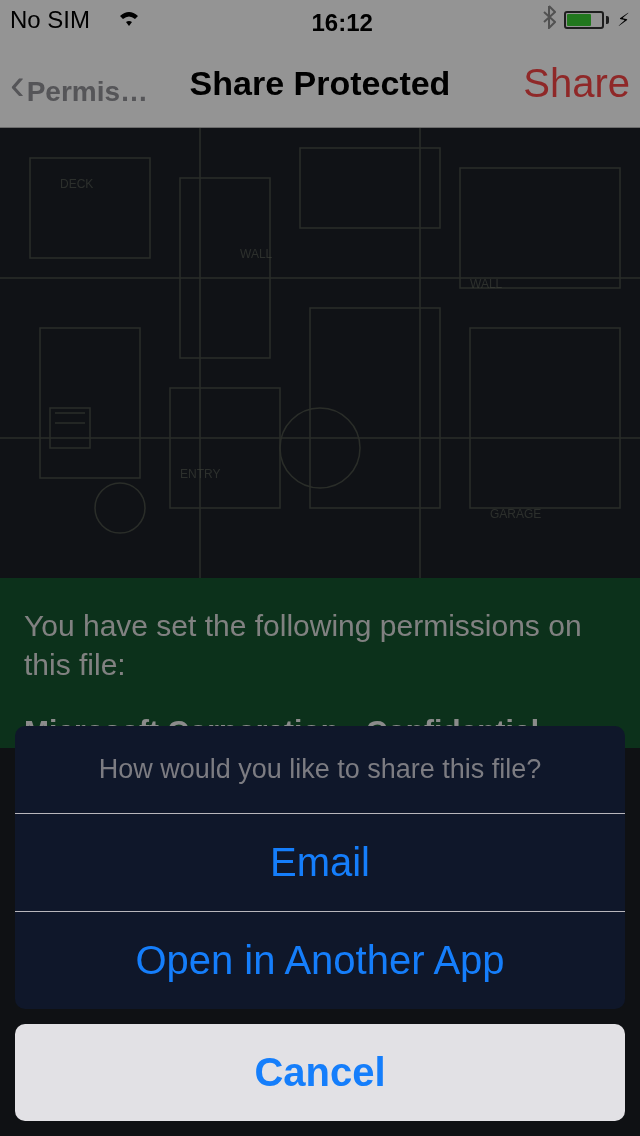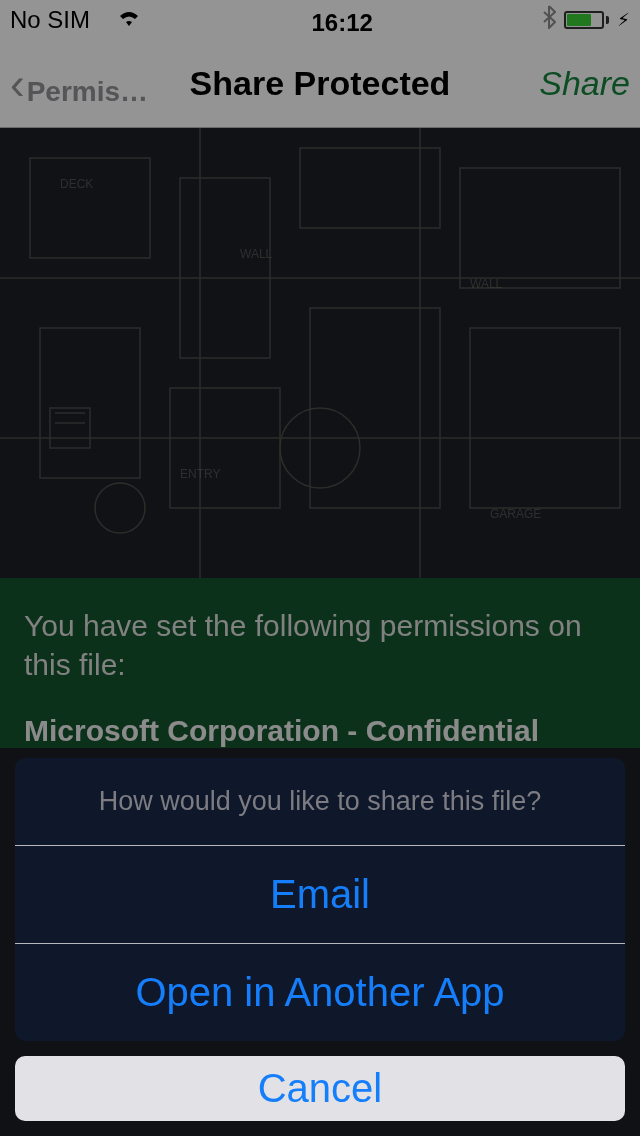--- a/index.html
+++ b/index.html
@@ -107,23 +107,22 @@
     }
     .nav-title {
       font-size: 34px;
       font-weight: 600;
       color: #000;
       position: absolute;
       left: 50%;
       transform: translateX(-50%);
     }
     .nav-share {
-      font-size: 34px;
-      color: #15803d;
-      font-style: italic;
+      font-size: 40px;
+      color: #ef4444;
     }
     .content-area {
       position: relative;
       height: calc(1136px - 128px);
       background: #1a1d22;
       z-index: 1;
     }
     .blueprint {
       width: 100%;
       height: 450px;
@@ -181,23 +180,23 @@
       border-bottom: 1px solid #b8b7bc;
       cursor: pointer;
     }
     .sheet-option:last-child {
       border-bottom: none;
     }
     .sheet-cancel {
       background: #e2e1e5;
       border-radius: 10px;
       text-align: center;
-      padding: 10px 20px;
+      padding: 26px 20px;
       font-size: 40px;
-      font-weight: 400;
+      font-weight: 700;
       color: #157efb;
       cursor: pointer;
     }
   </style>
 </head>
 <body>
 
 <div class="status-bar">
   <div class="status-left">
     <span>No SIM</span>

